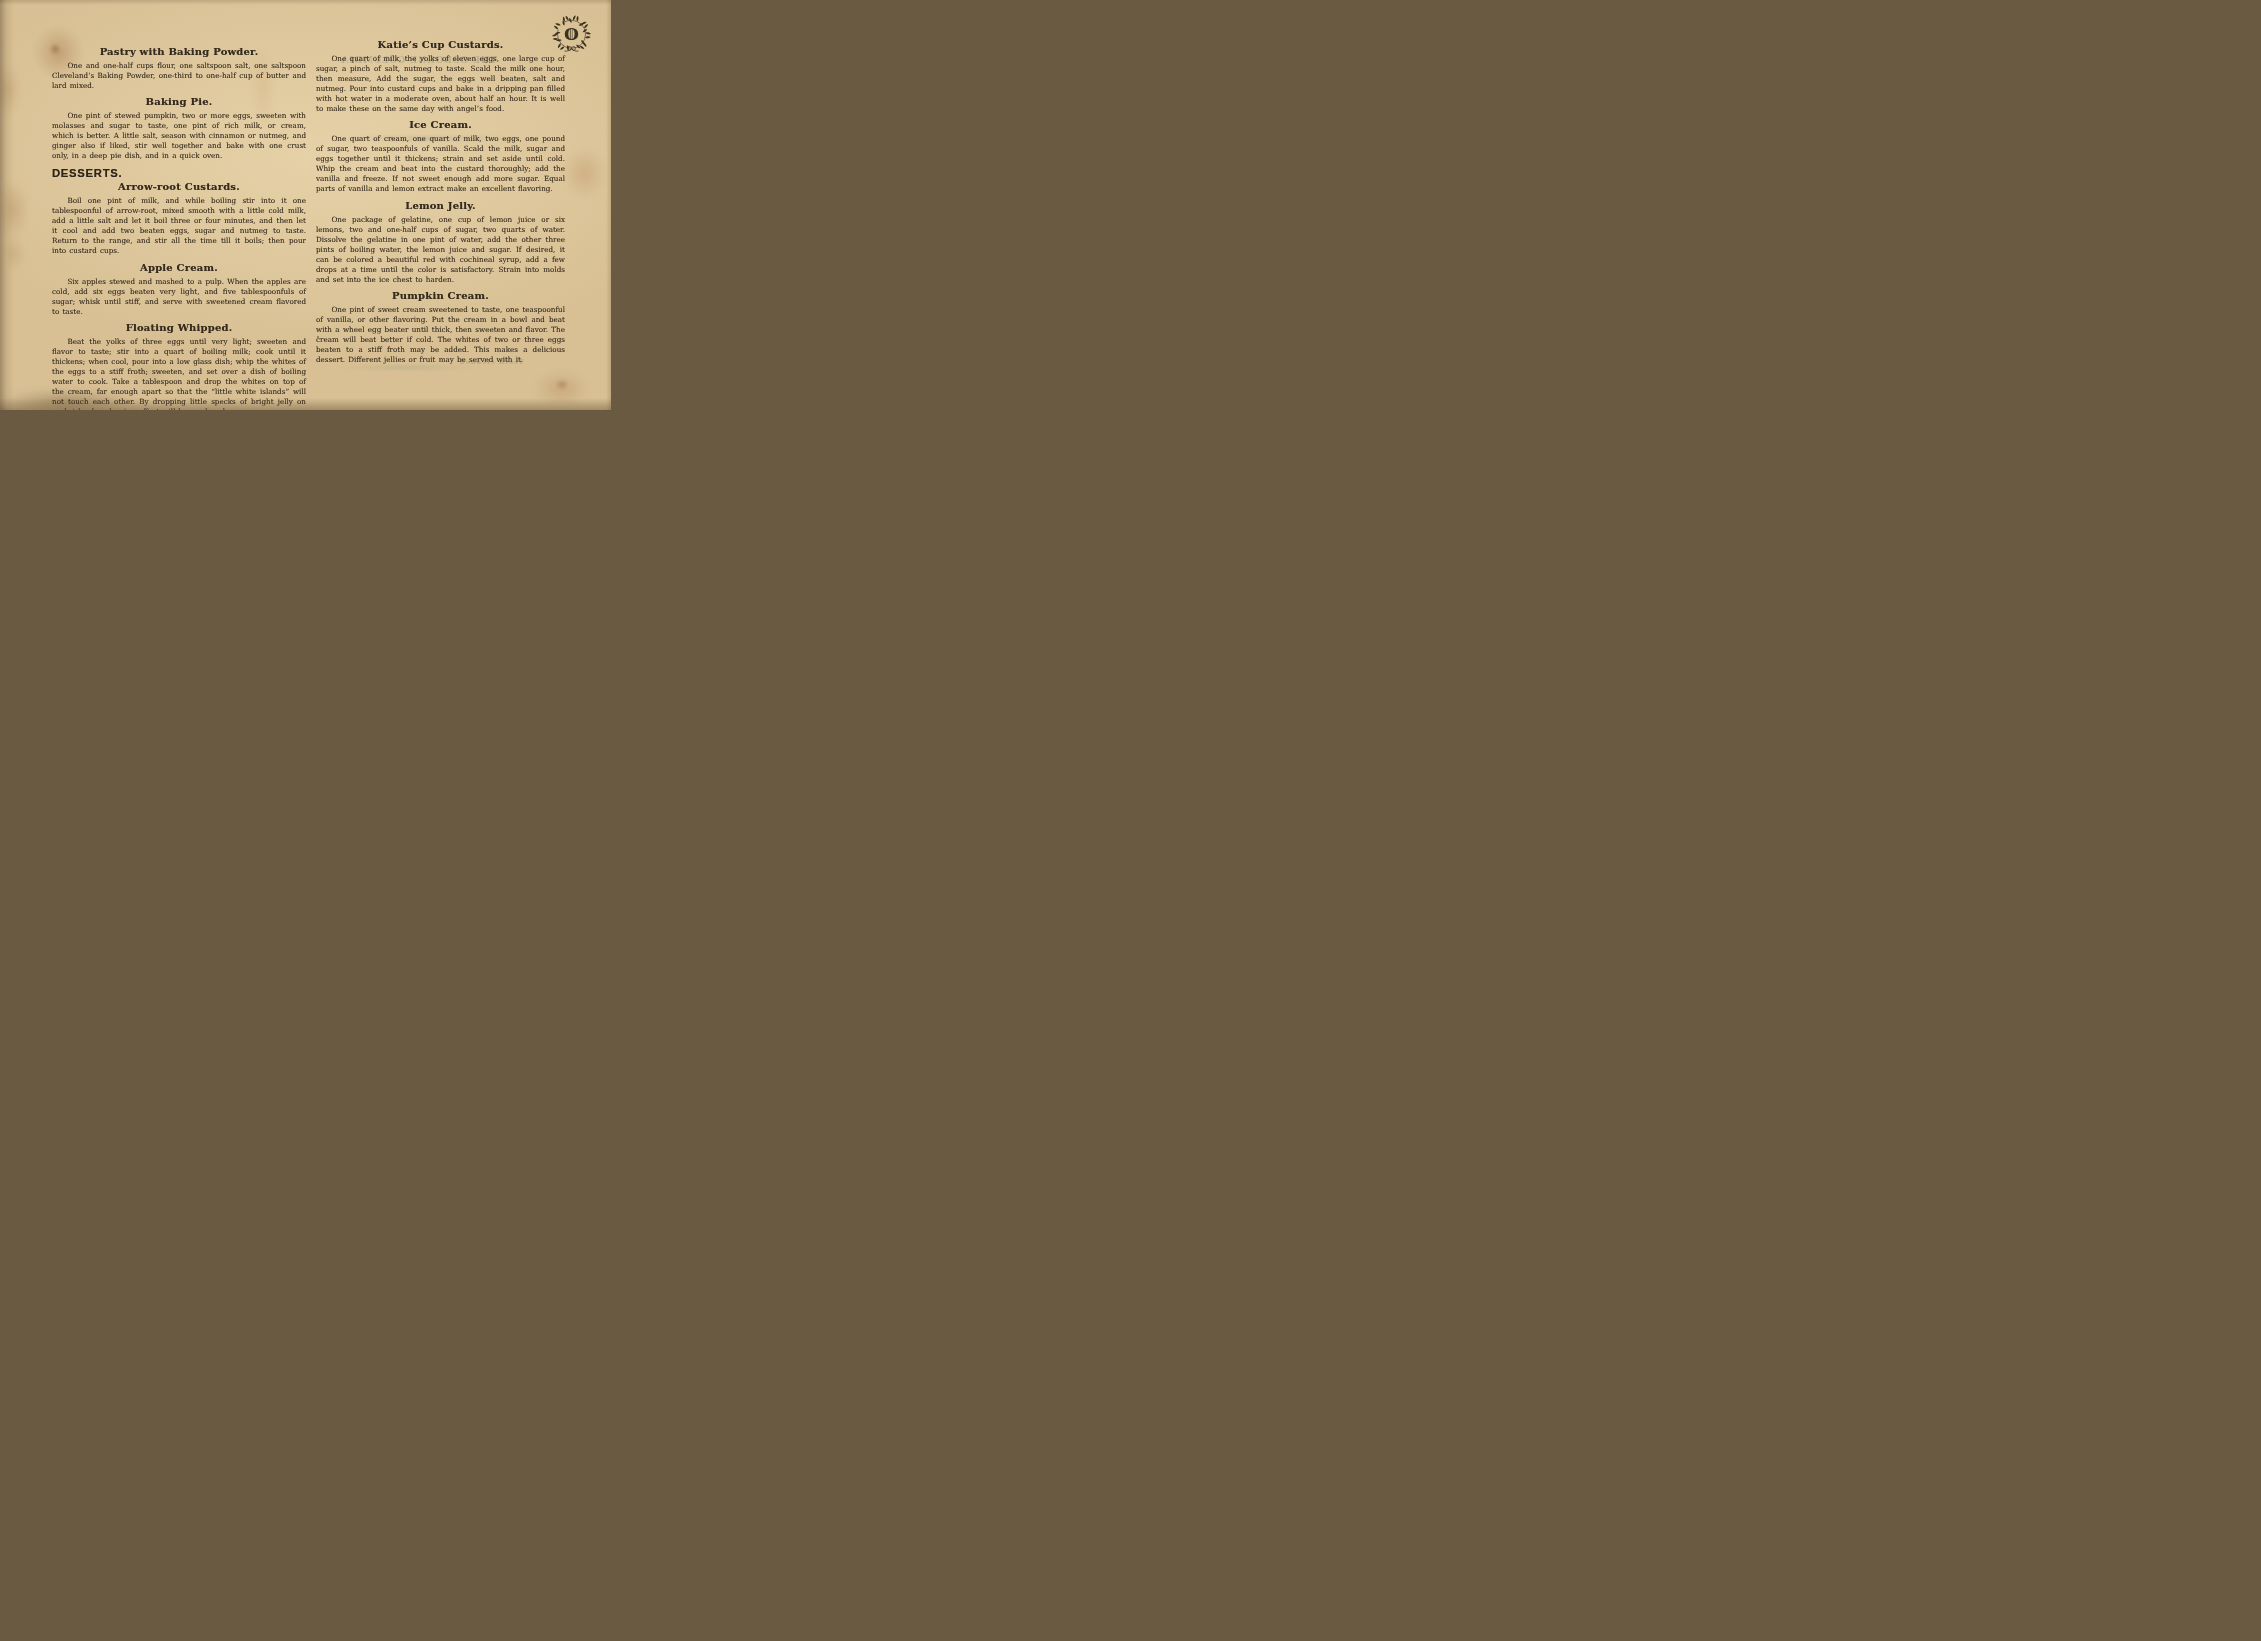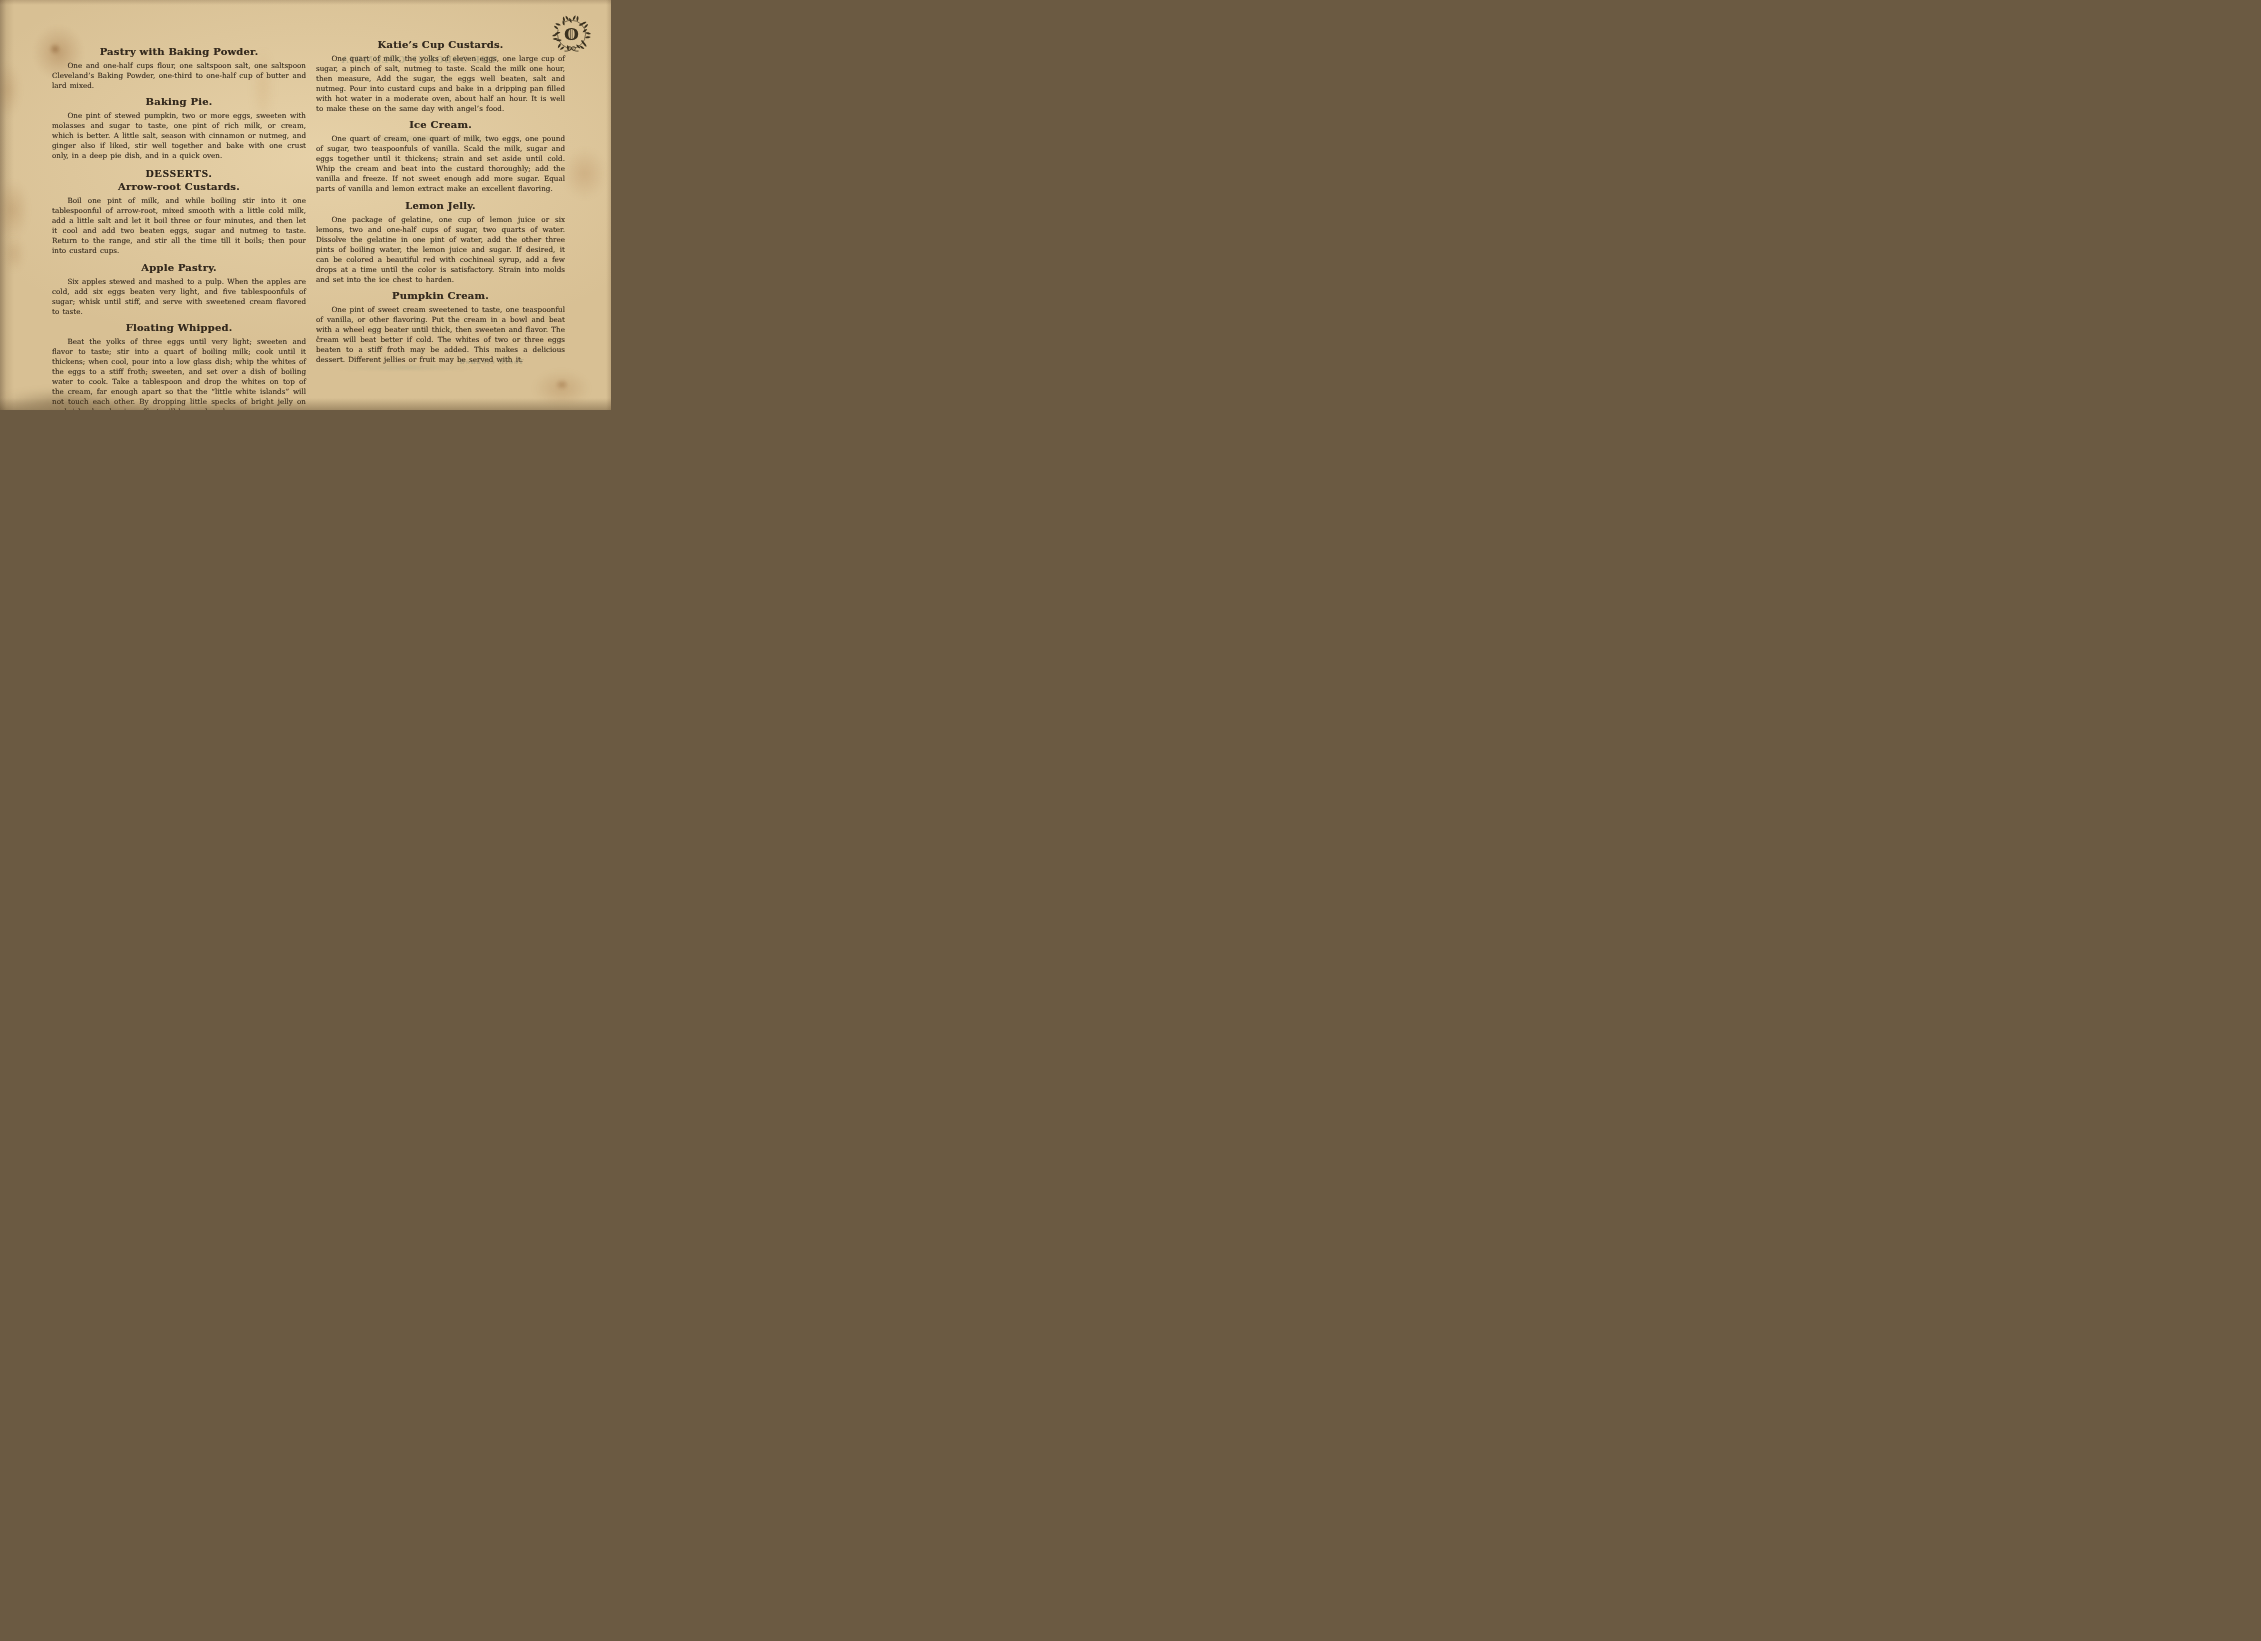--- a/index.html
+++ b/index.html
@@ -15,23 +15,23 @@
   .col{position:absolute; top:0;}
   .col-left{left:52px; width:254px; padding-top:46px;}
   .col-right{left:316px; width:249px; padding-top:39px;}
   section{margin:0 0 5.4px 0;}
   .sec-title{
     font-size:10px; line-height:11.8px; font-weight:700; text-align:center;
     margin:0 0 3.2px 0; color:#342a1e; letter-spacing:0.2px;
     text-shadow:0 0 0.3px rgba(52,42,30,.55);
   }
   .group-title{
-    font-family:Liberation Serif, serif;
+    font-family:Liberation Sans, sans-serif;
     font-size:11.3px; line-height:13.6px; font-weight:700; letter-spacing:0.7px;
-    text-align:center; margin:4.5px 0 0.9px 0; color:#2e251a;
+    text-align:left; margin:4.5px 0 0.9px 0; color:#2e251a;
     text-shadow:0 0 0.3px rgba(46,37,26,.6);
   }
   .body-text{
     font-size:7.2px; line-height:10px; text-align:justify; text-indent:15.4px;
     margin:0; word-spacing:0.9px; text-shadow:0 0 0.2px rgba(58,47,34,.45);
   }
   .page-number{
     position:absolute; left:50%; top:388px; transform:translateX(-58%);
     font-size:7.7px; letter-spacing:0.9px; color:#3a2f22;margin-top:33px;
   }
@@ -162,21 +162,21 @@
     <section>
       <h2 class="sec-title">Baking Pie.</h2>
       <p class="body-text">One pint of stewed pumpkin, two or more eggs, sweeten with molasses and sugar to taste, one pint of rich milk, or cream, which is better. A little salt, season with cinnamon or nutmeg, and ginger also if liked, stir well together and bake with one crust only, in a deep pie dish, and in a quick oven.</p>
     </section>
     <section>
       <h1 class="group-title">DESSERTS.</h1>
       <h2 class="sec-title">Arrow-root Custards.</h2>
       <p class="body-text">Boil one pint of milk, and while boiling stir into it one tablespoonful of arrow-root, mixed smooth with a little cold milk, add a little salt and let it boil three or four minutes, and then let it cool and add two beaten eggs, sugar and nutmeg to taste. Return to the range, and stir all the time till it boils; then pour into custard cups.</p>
     </section>
     <section>
-      <h2 class="sec-title">Apple Pastry.</h2>
+      <h2 class="sec-title">Apple Cream.</h2>
       <p class="body-text">Six apples stewed and mashed to a pulp. When the apples are cold, add six eggs beaten very light, and five tablespoonfuls of sugar; whisk until stiff, and serve with sweetened cream flavored to taste.</p>
     </section>
     <section>
       <h2 class="sec-title">Floating Whipped.</h2>
       <p class="body-text">Beat the yolks of three eggs until very light; sweeten and flavor to taste; stir into a quart of boiling milk; cook until it thickens; when cool, pour into a low glass dish; whip the whites of the eggs to a stiff froth; sweeten, and set over a dish of boiling water to cook. Take a tablespoon and drop the whites on top of the cream, far enough apart so that the “little white islands” will not touch each other. By dropping little specks of bright jelly on each island a pleasing effect will be produced.</p>
     </section>
   </div>
 
   <div class="col col-right">
     <section>

